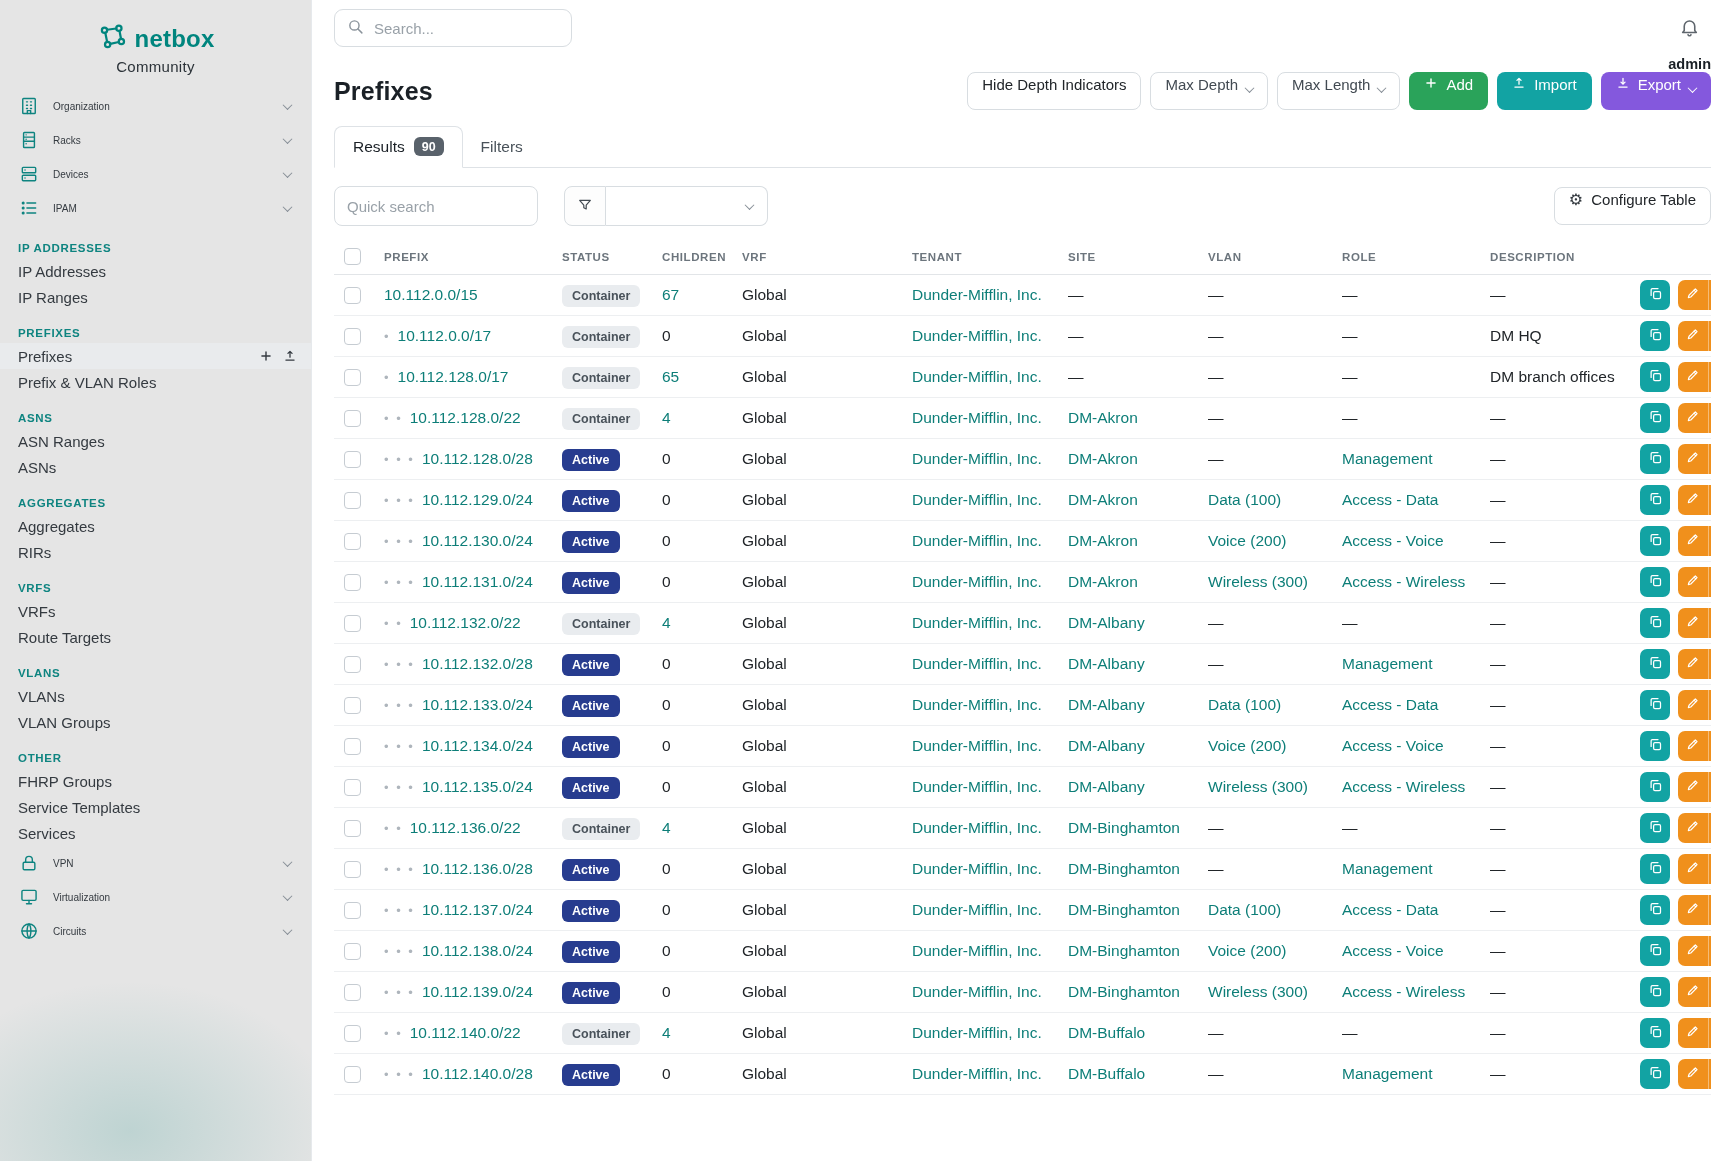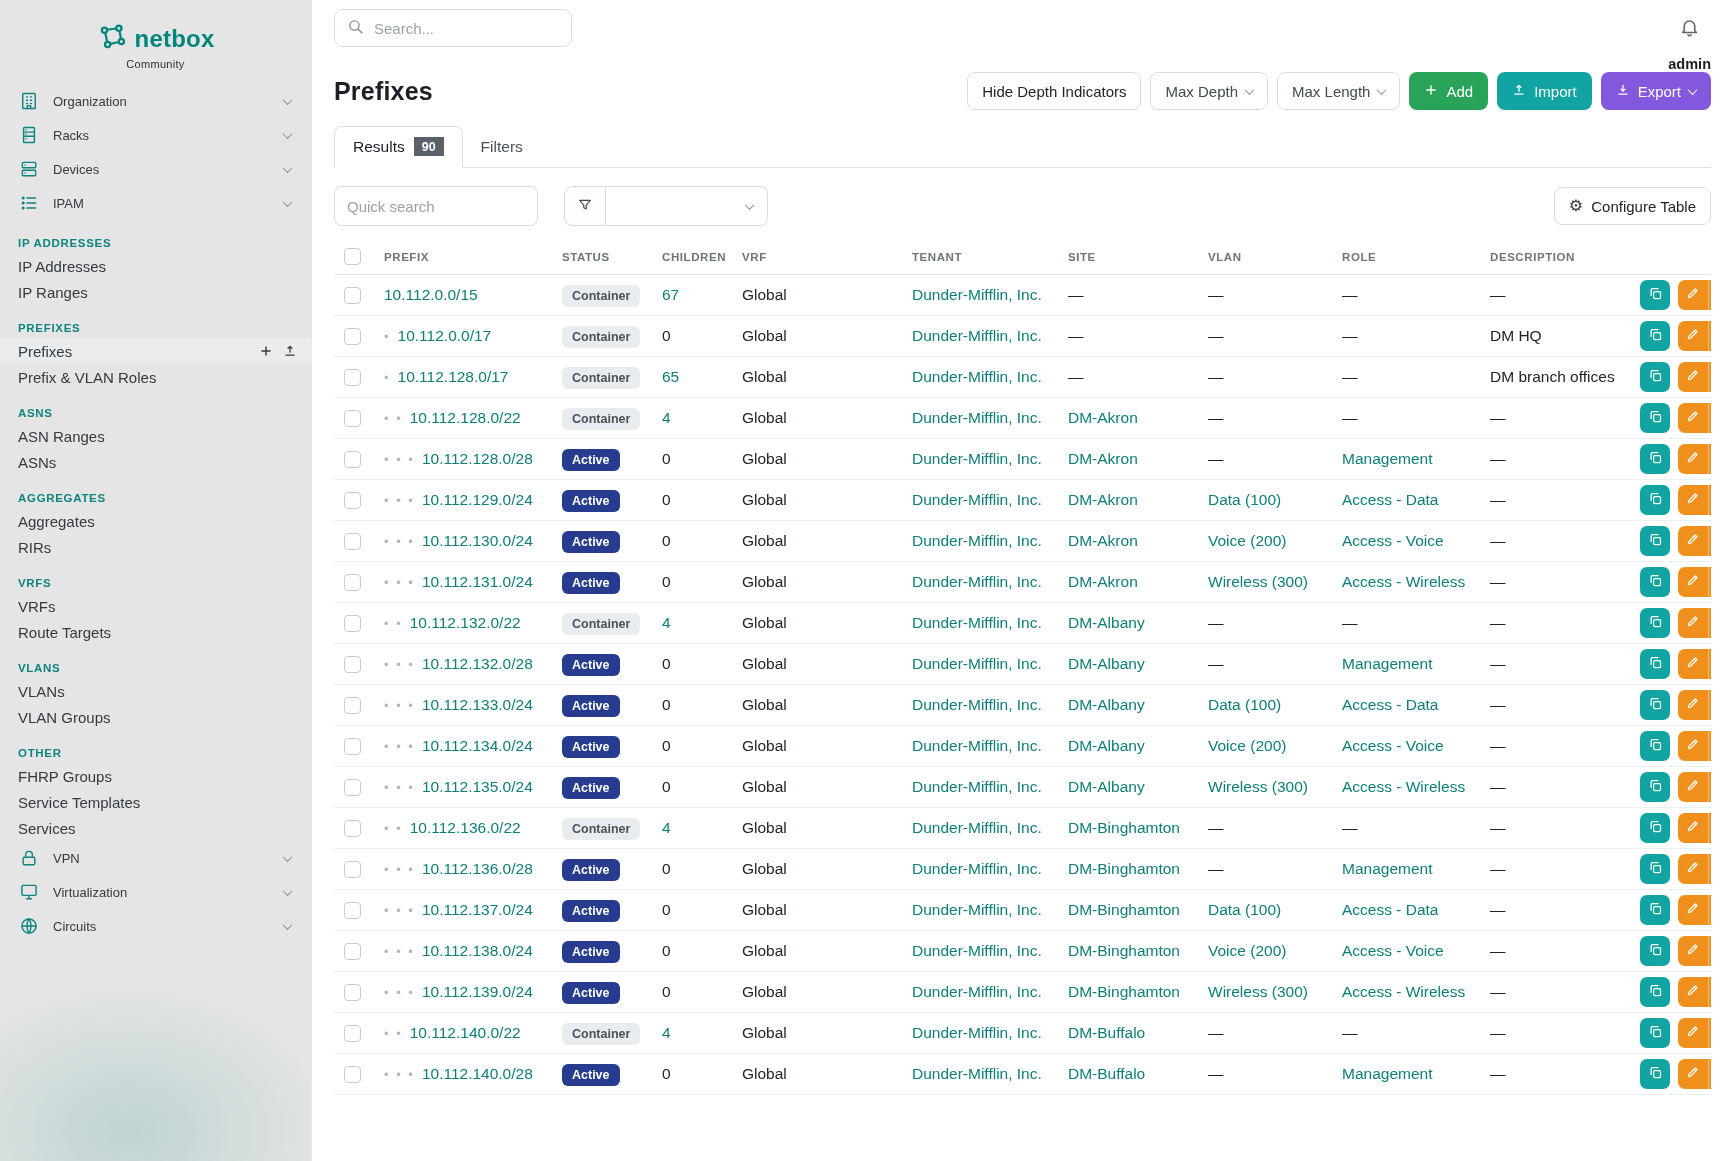--- a/index.html
+++ b/index.html
@@ -8,23 +8,23 @@
   .app { display: flex; width: 1733px; height: 1161px; }
 
   
   .sidebar { width: 312px; min-width: 312px; height: 100%; border-right: 1px solid #e6e9ec;
     background: #e5e5e5; position: relative; overflow: hidden; padding-top: 14px; }
   .sidebar-glow { position:absolute; left:-80px; bottom:-120px; width:420px; height:300px;
     background: radial-gradient(closest-side, rgba(14,132,124,.18), rgba(14,132,124,0)); pointer-events:none; }
   .logo { text-align: center; padding: 8px 0 14px; }
   .logo-row { display: inline-flex; align-items: center; gap: 8px; }
   .logo-text { color: #00857e; font-size: 24px; font-weight: 700; letter-spacing: .2px; }
-  .logo-sub { font-size: 11px; color: #2b3238; margin-top: 2px; letter-spacing: .3px; }
+  .logo-sub { font-size: 15px; color: #2b3238; margin-top: 2px; letter-spacing: .3px; }
   .nav-item { display: flex; align-items: center; gap: 13px; padding: 7px 20px 7px 18px;
-    font-size: 13px; color: #343a40; cursor: pointer; }
+    font-size: 10px; color: #343a40; cursor: pointer; }
   .nav-icon { display: inline-flex; width: 22px; justify-content: center; }
   .nav-chev { margin-left: auto; }
   .chev { display: inline-block; width: 7px; height: 7px; border-right: 1.7px solid #868e96;
     border-bottom: 1.7px solid #868e96; transform: rotate(45deg) translate(-1px,-1px); }
   .group-header { margin-top: 13px; padding: 4px 18px; color: #0e8480; font-size: 11.5px;
     font-weight: 700; letter-spacing: .06em; }
   .sub-item { display: flex; align-items: center; padding: 4.5px 14px 4.5px 18px;
     font-size: 15px; color: #343a40; cursor: pointer; }
   .sub-item.active { background: #e9ebed; }
   .sub-actions { margin-left: auto; display: inline-flex; gap: 10px; align-items: center; }
@@ -45,37 +45,37 @@
   .user { text-align: right; line-height: 1.15; }
   .user-name { font-size: 14.5px; font-weight: 700; color: #1a2026; }
   .user-role { font-size: 13px; color: #6c757d; }
 
   
   .content { padding: 8px 22px 0; flex: 1; overflow: hidden; }
   .title-row { display: flex; align-items: center; margin-top: 8px; }
   h1 { font-size: 25px; font-weight: 700; color: #1a2026; letter-spacing: .2px; }
   .title-actions { margin-left: auto; display: flex; gap: 9px; align-items: center; }
   .btn { height: 38px; border-radius: 8px; padding: 16px 14px; font-size: 15px; display: inline-flex;
-    align-items: center; gap: 8px; border: 1px solid transparent; cursor: pointer; background: #fff;
+    align-items: flex-end; gap: 8px; border: 1px solid transparent; cursor: pointer; background: #fff;
     font-family: "Liberation Sans", sans-serif; white-space: nowrap; }
   .btn-outline { border-color: #d8dde1; color: #212529; }
   .btn-muted { border-color: #d8dde1; color: #424a52; }
   .btn-green { background: #2aa35a; color: #fff; }
   .btn-teal { background: #12a3a3; color: #fff; }
   .btn-purple { background: #8458dd; color: #fff; }
   .btn .chev { border-color: #868e96; }
   .btn-purple .chev { border-color: #fff; }
 
   .tabs { display: flex; align-items: flex-end; border-bottom: 1px solid #dee2e6; margin-top: 16px; }
   .tab { padding: 10px 18px 11px; font-size: 15.5px; color: #49525a; cursor: pointer; }
   .tab.active { display: flex; align-items: center; gap: 9px; color: #1a2026;
     border: 1px solid #dee2e6; border-bottom: 1px solid #fff; border-radius: 8px 8px 0 0;
     margin-bottom: -1px; background: #fff; }
   .tab-badge { background: #59626b; color: #fff; font-size: 12.5px; font-weight: 700;
-    border-radius: 0; padding: 2.5px 8px; }
+    border-radius: 6px; padding: 2.5px 8px; }
 
   .controls { display: flex; align-items: center; margin: 18px 0 12px; }
   .quick-search { width: 204px; height: 40px; border: 1px solid #d8dde1; border-radius: 8px;
     padding: 0 12px; font-size: 15px; outline: none; color: #343a40; font-family: "Liberation Sans", sans-serif; }
   .quick-search::placeholder { color: #99a1a8; }
   .input-group { display: flex; margin-left: 26px; }
   .funnel-btn { width: 42px; height: 40px; border: 1px solid #d8dde1; border-radius: 8px 0 0 8px;
     background: #fdfdfd; display: flex; align-items: center; justify-content: center; cursor: pointer; }
   .filter-select { width: 162px; height: 40px; border: 1px solid #d8dde1; border-left: none;
     border-radius: 0 8px 8px 0; display: flex; align-items: center; justify-content: flex-end;

